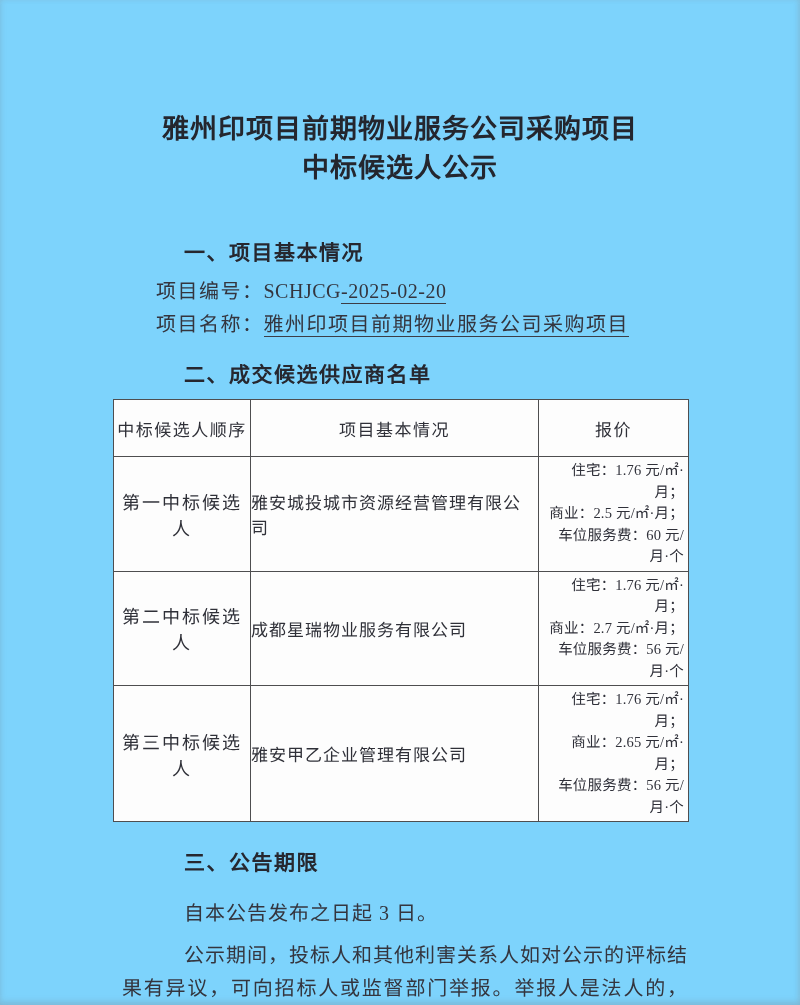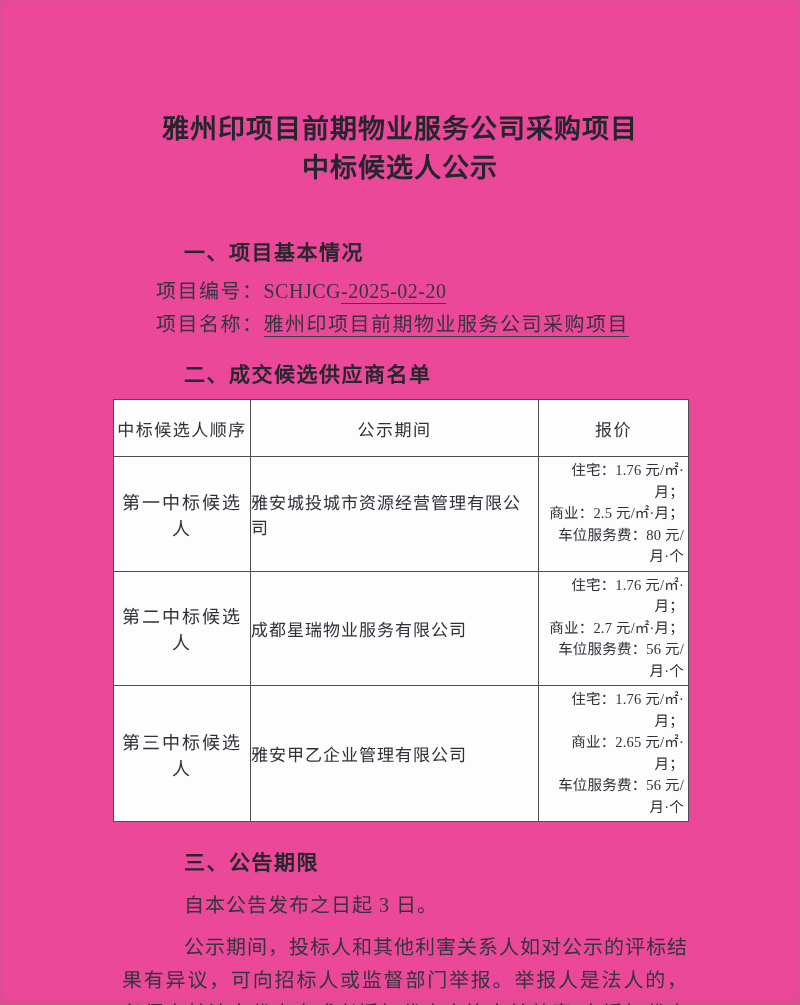--- a/index.html
+++ b/index.html
@@ -4,21 +4,21 @@
 <style>
   * { margin: 0; padding: 0; box-sizing: border-box; }
   html, body { background: #ffffff; }
   body { font-family: "Liberation Serif", "DejaVu Serif", serif; }
 
   .page {
     position: relative;
     width: 800px;
     height: 1005px;
     margin: 0 auto;
-    background: #ec4899;
+    background: #7dd3fc;
     color: #34353e;
     overflow: hidden;
     box-shadow: inset 0 -3px 6px rgba(120,120,120,0.25), inset -2px 0 4px rgba(150,150,150,0.10);
   }
 
   
   .doc-title {
     padding-top: 110px;
     text-align: center;
     font-family: "Liberation Serif", "DejaVu Serif", serif;
@@ -110,21 +110,21 @@
   }
 
   
   .body-para {
     font-size: 20px;
     line-height: 33px;
     letter-spacing: 1px;
     text-indent: 62px;
     color: #34353e;
   }
-  .body-para.p1 { margin-top: 13px; }
+  .body-para.p1 { margin-top: 21px; }
   .body-para.p2 { margin-top: 9px; text-align: justify; }
 </style>
 </head>
 <body>
 
 <div class="page">
 
   <h1 class="doc-title">
     <span class="line">雅州印项目前期物业服务公司采购项目</span>
     <span class="line">中标候选人公示</span>
@@ -142,32 +142,32 @@
 
   <table class="bid-table">
     <colgroup>
         <col class="c1">
         <col class="c2">
         <col class="c3">
       </colgroup>
     <thead>
       <tr>
         <th>中标候选人顺序</th>
-        <th>公示期间</th>
+        <th>项目基本情况</th>
         <th>报价</th>
       </tr>
     </thead>
     <tbody>
       <tr>
         <td class="rank">第一中标候选人</td>
         <td class="bidder">雅安城投城市资源经营管理有限公司</td>
         <td class="quote">
           <div>住宅：1.76 元/㎡·月；</div>
           <div>商业：2.5 元/㎡·月；</div>
-          <div>车位服务费：80 元/月·个</div>
+          <div>车位服务费：60 元/月·个</div>
         </td>
       </tr>
       <tr>
         <td class="rank">第二中标候选人</td>
         <td class="bidder">成都星瑞物业服务有限公司</td>
         <td class="quote">
           <div>住宅：1.76 元/㎡·月；</div>
           <div>商业：2.7 元/㎡·月；</div>
           <div>车位服务费：56 元/月·个</div>
         </td>

